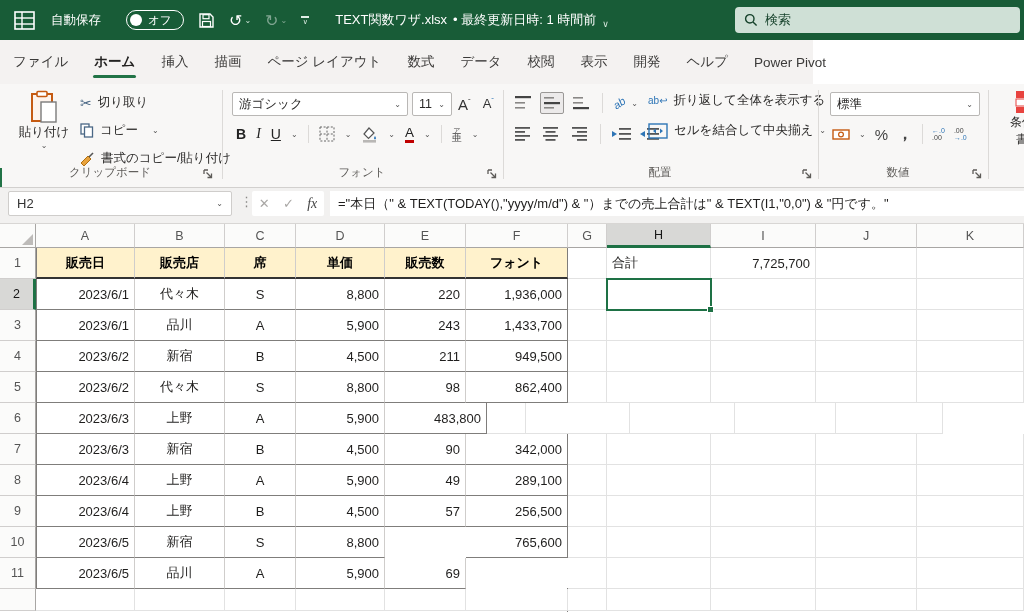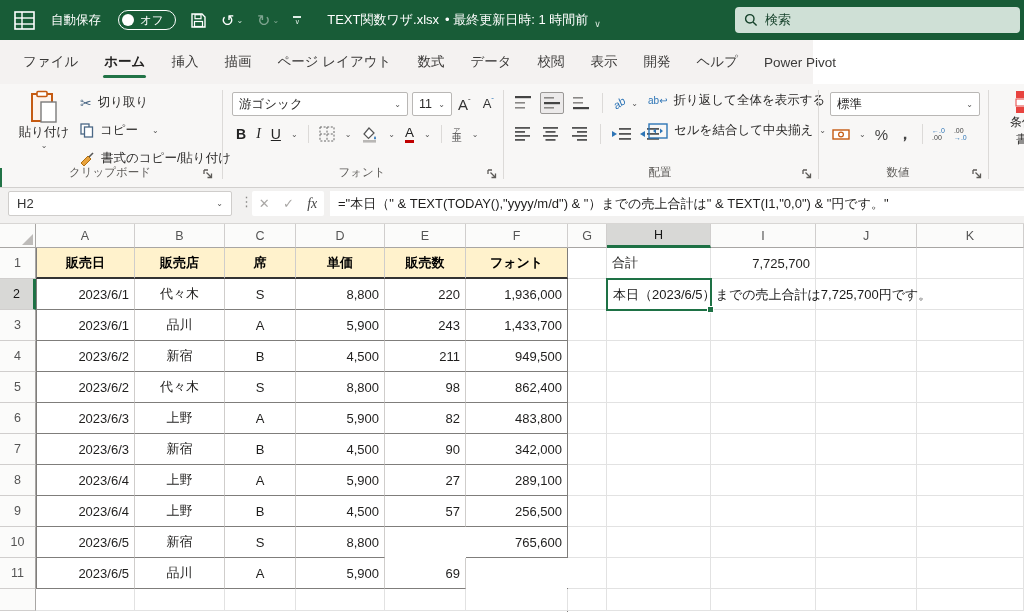--- a/index.html
+++ b/index.html
@@ -6,40 +6,40 @@
   html,body { width:1024px; height:612px; overflow:hidden;
     font-family:"Liberation Sans", sans-serif; background:#fff; }
   .abs { position:absolute; }
   #app { position:relative; width:1024px; height:612px; }
 
   
   #titlebar { position:absolute; left:0; top:0; width:1024px; height:40px;
     background:#185c37; color:#fff; display:flex; align-items:center; }
   #titlebar .tb-item { display:flex; align-items:center; }
   #excel-logo { margin-left:14px; }
-  #autosave { margin-left:16px; font-size:12.5px; display:flex; align-items:center; gap:17px; }
+  #autosave { margin-left:16px; font-size:12.5px; display:flex; align-items:center; gap:25px; }
   .toggle-pill { width:58px; height:20px; border:1.6px solid #fff; border-radius:10px;
     display:flex; align-items:center; padding:0 6px 0 3px; gap:6px; }
   .toggle-knob { width:12px; height:12px; background:#fff; border-radius:50%; }
   .toggle-label { font-size:11.5px; color:#fff; }
   .qat-icon { color:#fff; font-size:16px; margin-left:14px; display:flex; align-items:center; }
   .qat-chev { font-size:8px; color:#cfe3d8; margin-left:2px; }
   .disabled-ic { color:rgba(255,255,255,.45); }
   .qat-sep { margin-left:14px; display:flex; flex-direction:column; align-items:center; color:#dfeee6; }
   .qat-sep .bar { width:8px; height:1.4px; background:#dfeee6; margin-bottom:1px; }
   .qat-sep .v { font-size:7px; line-height:5px; }
   #doc-title-wrap { margin-left:26px; font-size:13px; display:flex; align-items:flex-end; gap:6px; white-space:nowrap; }
   #doc-title-wrap .chev { font-size:9px; color:#d7e7dd; }
   #search-box { position:absolute; left:735px; top:7px; right:4px; height:26px;
     background:#cfe0d6; border-radius:4px; display:flex; align-items:center;
     color:#16422b; font-size:13px; gap:9px; padding-left:30px; }
 
   
   #tabrow { position:absolute; left:0; top:40px; width:813px; height:44px;
-    background:#f4f2f1; display:flex; align-items:center; padding-left:10px; }
+    background:#f4f2f1; display:flex; align-items:center; }
   .rtab { font-size:13.5px; color:#3b3a39; padding:0 13px; height:100%;
     display:flex; align-items:center; position:relative; white-space:nowrap; }
   .rtab.active { font-weight:bold; color:#242322; }
   .rtab.active::after { content:""; position:absolute; left:12px; right:12px; bottom:6px;
     height:2.6px; background:#217346; border-radius:2px; }
 
   
   #ribbon { position:absolute; left:0; top:84px; width:1024px; height:104px;
     background:#f8f7f6; border-bottom:1px solid #d2d0ce; overflow:hidden; }
   .gsep { position:absolute; top:6px; bottom:8px; width:1px; background:#dcdad8; }
@@ -424,21 +424,20 @@
         <div class="cell tcell ac" style="width: 90px;">代々木</div>
         <div class="cell tcell ac" style="width: 71px;">S</div>
         <div class="cell tcell ar" style="width: 89px;">8,800</div>
         <div class="cell tcell ar" style="width: 81px;">220</div>
         <div class="cell tcell ar tright" style="width: 102px;">1,936,000</div>
         <div class="cell" style="width: 39px;"></div>
         <div class="cell" style="width: 104px;"></div>
         <div class="cell" style="width: 105px;"></div>
         <div class="cell" style="width: 101px;"></div>
         <div class="cell" style="width: 107px;"></div>
-        <div class="h2-overflow">本日（2023/6/5）までの売上合計は7,725,700円です。</div>
         <div class="sel-box">
           <div class="fill-handle"></div>
         </div>
       </div>
       <div class="grid-row">
         <div class="cell rowhead" style="width: 36px;">3</div>
         <div class="cell tcell ar tleft" style="width: 99px;">2023/6/1</div>
         <div class="cell tcell ac" style="width: 90px;">品川</div>
         <div class="cell tcell ac" style="width: 71px;">A</div>
         <div class="cell tcell ar" style="width: 89px;">5,900</div>
@@ -477,21 +476,20 @@
         <div class="cell" style="width: 105px;"></div>
         <div class="cell" style="width: 101px;"></div>
         <div class="cell" style="width: 107px;"></div>
       </div>
       <div class="grid-row">
         <div class="cell rowhead" style="width: 36px;">6</div>
         <div class="cell tcell ar tleft" style="width: 99px;">2023/6/3</div>
         <div class="cell tcell ac" style="width: 90px;">上野</div>
         <div class="cell tcell ac" style="width: 71px;">A</div>
         <div class="cell tcell ar" style="width: 89px;">5,900</div>
-        <div class="cell tcell ar" style="width: 81px;">82</div>
         <div class="cell tcell ar tright" style="width: 102px;">483,800</div>
         <div class="cell" style="width: 39px;"></div>
         <div class="cell" style="width: 104px;"></div>
         <div class="cell" style="width: 105px;"></div>
         <div class="cell" style="width: 101px;"></div>
         <div class="cell" style="width: 107px;"></div>
       </div>
       <div class="grid-row">
         <div class="cell rowhead" style="width: 36px;">7</div>
         <div class="cell tcell ar tleft" style="width: 99px;">2023/6/3</div>
@@ -505,21 +503,21 @@
         <div class="cell" style="width: 105px;"></div>
         <div class="cell" style="width: 101px;"></div>
         <div class="cell" style="width: 107px;"></div>
       </div>
       <div class="grid-row">
         <div class="cell rowhead" style="width: 36px;">8</div>
         <div class="cell tcell ar tleft" style="width: 99px;">2023/6/4</div>
         <div class="cell tcell ac" style="width: 90px;">上野</div>
         <div class="cell tcell ac" style="width: 71px;">A</div>
         <div class="cell tcell ar" style="width: 89px;">5,900</div>
-        <div class="cell tcell ar" style="width: 81px;">27</div>
+        <div class="cell tcell ar" style="width: 81px;">49</div>
         <div class="cell tcell ar tright" style="width: 102px;">289,100</div>
         <div class="cell" style="width: 39px;"></div>
         <div class="cell" style="width: 104px;"></div>
         <div class="cell" style="width: 105px;"></div>
         <div class="cell" style="width: 101px;"></div>
         <div class="cell" style="width: 107px;"></div>
       </div>
       <div class="grid-row">
         <div class="cell rowhead" style="width: 36px;">9</div>
         <div class="cell tcell ar tleft" style="width: 99px;">2023/6/4</div>

